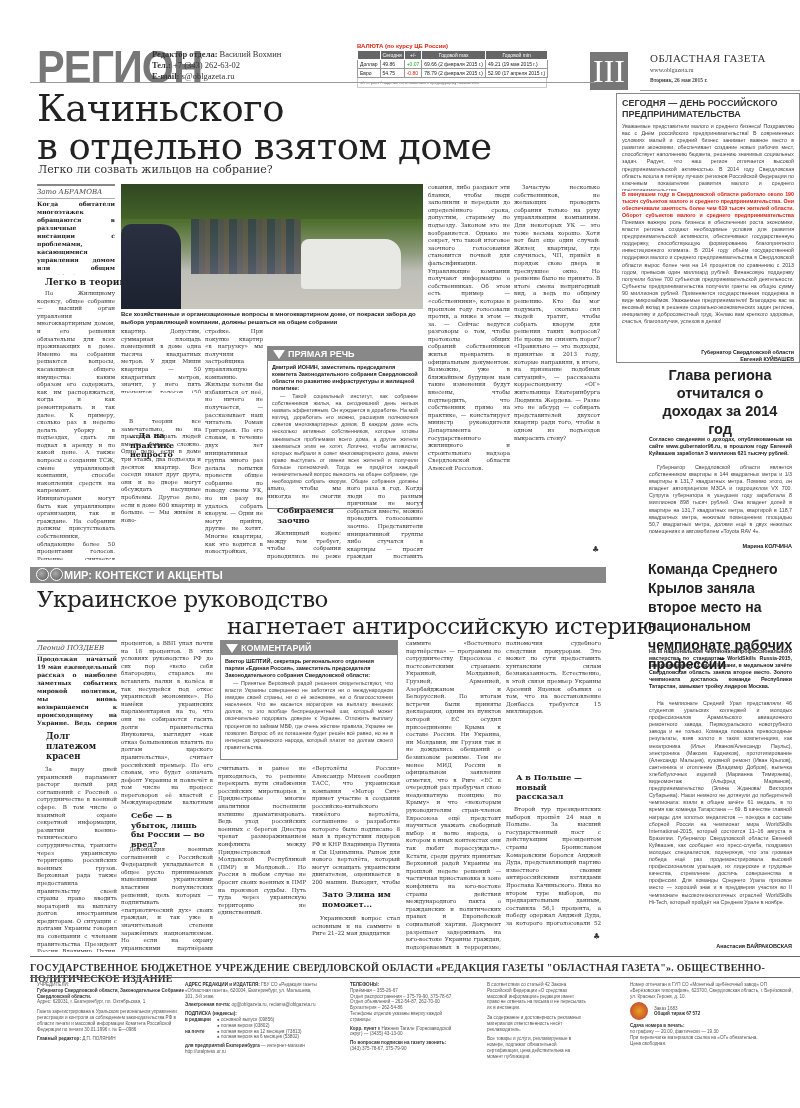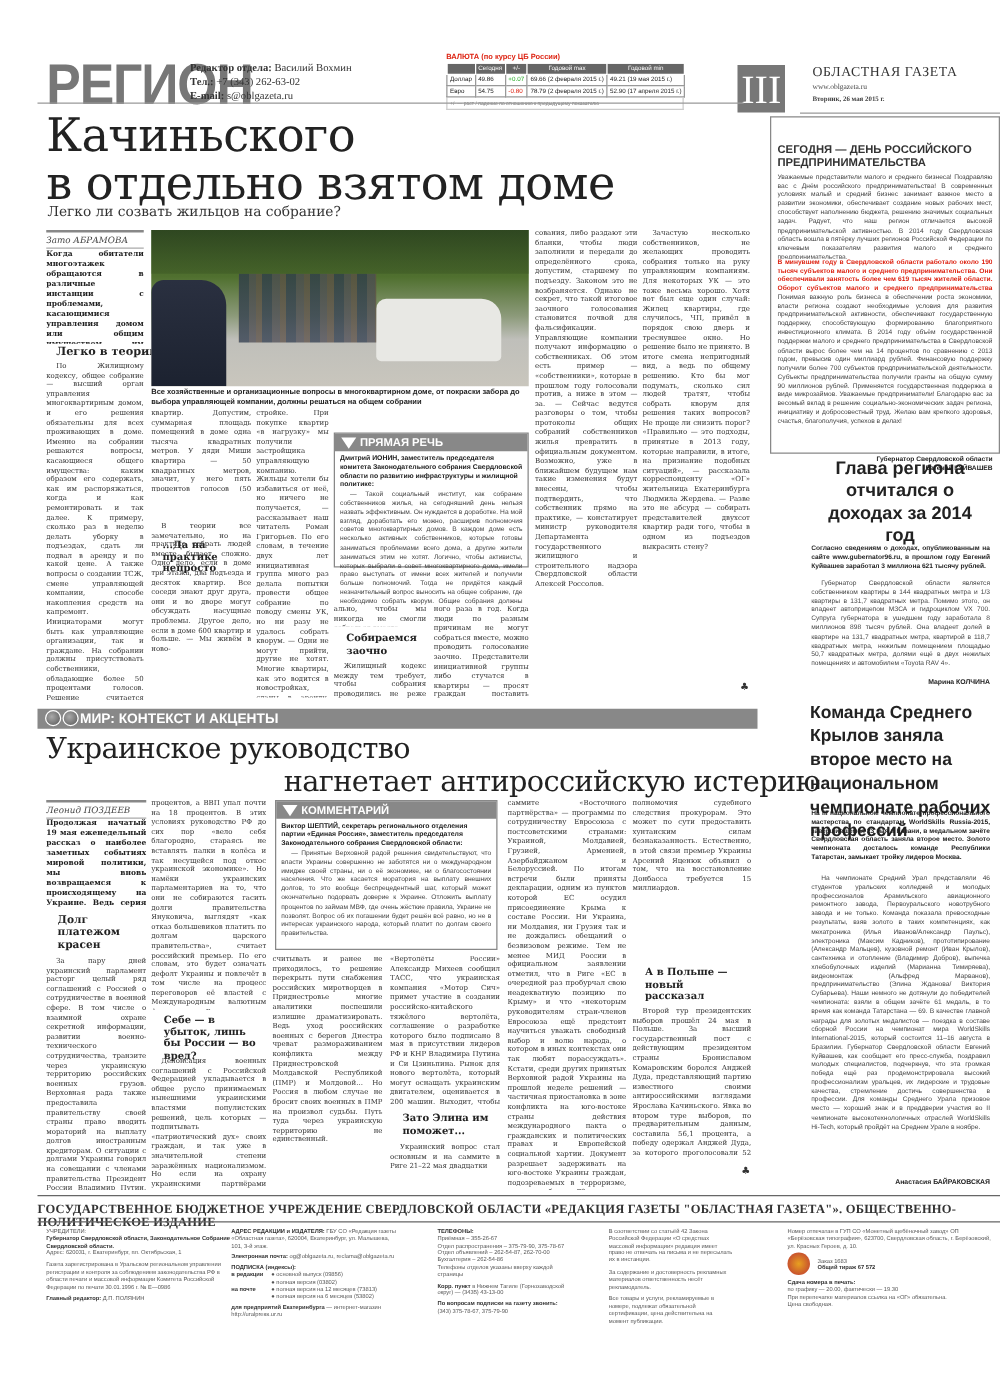--- a/index.html
+++ b/index.html
@@ -112,37 +112,37 @@
   <div style="position:absolute;left:0;top:0;width:302px;height:35px;background:linear-gradient(180deg,#253a1a,#3e5a25);opacity:0.6;"></div>
 </div>
 <div class="abs photo-caption">Все хозяйственные и организационные вопросы в многоквартирном доме, от покраски забора до выбора управляющей компании, должны решаться на общем собрании</div>
 
 <div class="abs txt" style="left:121px;top:328px;width:80px;height:65px;">квартир. Допустим, суммарная площадь помещений в доме одна тысяча квадратных метров. У дяди Миши квартира — 50 квадратных метров, значит, у него пять процентов голосов (50 умножаем на 100 и делим на 1000). Баба Клава живет в однокомнатной — 25 квадратных метров, у нее 2,5 процента голосов. Баба Клава, живущая в традиционной квартире, у неё — три процента голосов, хотя у неё в семи 15,5 процента.</div>
 <div class="abs h3" style="left:130px;top:395px;width:70px;font-size:8px;line-height:9.5px;margin-top:36px;">...Да на практике непросто</div>
 <div class="abs txt" style="left:121px;top:418px;width:80px;height:140px;text-indent:8px;">В теории все замечательно, но на практике собрать людей вместе бывает сложно. Одно дело, если в доме три этажа, два подъезда и десяток квартир. Все соседи знают друг друга, они и во дворе могут обсуждать насущные проблемы. Другое дело, если в доме 600 квартир и больше. — Мы живём в ново-</div>
 
 <div class="abs txt" style="left:205px;top:328px;width:58px;height:230px;">стройке. При покупке квартир «в нагрузку» мы получили застройщика управляющую компанию. Жильцы хотели бы избавиться от неё, но ничего не получается, — рассказывает наш читатель Роман Григорьев. По его словам, в течение двух лет инициативная группа много раз делала попытки провести общее собрание по поводу смены УК, но ни разу не удалось собрать кворум. — Одни не могут прийти, другие не хотят. Многие квартиры, как это водится в новостройках, сданы в аренду, хозяева там не появляются. Они купили жильё, чтобы вложить деньги, и им нет дела до проблем дома, — рассказал наш собеседник. — Характерно, что у нас шесть отдельных корпусов разной этажности с выходом на три разные улицы, но адрес один — улица и номер дома. Мне кажется, это сделано специ-</div>
 
-<div class="abs box" style="left:267px;top:346px;width:156px;height:108px;">
+<div class="abs box" style="left:267px;top:346px;width:156px;height:163px;">
   <div class="quote-head">ПРЯМАЯ РЕЧЬ</div>
   <div class="sans" style="font-size:5.5px;line-height:7px;font-weight:bold;padding:3px 4px 1px;color:#222;">Дмитрий ИОНИН, заместитель председателя комитета Законодательного собрания Свердловской области по развитию инфраструктуры и жилищной политике:</div>
   <div class="side-txt" style="padding:0 4px;height:92px;text-indent:8px;">— Такой социальный институт, как собрание собственников жилья, на сегодняшний день нельзя назвать эффективным. Он нуждается в доработке. На мой взгляд, доработать его можно, расширив полномочия советов многоквартирных домов. В каждом доме есть несколько активных собственников, которые готовы заниматься проблемами всего дома, а другие жители заниматься этим не хотят. Логично, чтобы активисты, которых выбрали в совет многоквартирного дома, имели право выступать от имени всех жителей и получили больше полномочий. Тогда не придётся каждый незначительный вопрос выносить на общее собрание, где необходимо собрать кворум. Общие собрания должны решать лишь глобальные вопросы, например, о смене управляющей компании и проведении капитального ремонта дома.</div>
 </div>
 
 <div class="abs txt" style="left:267px;top:485px;width:74px;height:16px;">ально, чтобы мы никогда не смогли собраться вместе.</div>
 <div class="abs h3" style="left:277px;top:506px;width:70px;font-size:8px;line-height:9.5px;">Собираемся заочно</div>
 <div class="abs txt" style="left:267px;top:530px;width:74px;height:30px;text-indent:8px;">Жилищный кодекс между тем требует, чтобы собрания проводились не реже од-</div>
 
 <div class="abs txt" style="left:347px;top:485px;width:76px;height:75px;">ного раза в год. Когда люди по разным причинам не могут собраться вместе, можно проводить голосование заочно. Представители инициативной группы либо стучатся в квартиры — просят граждан поставить галочки и расписаться в бланках для голо-</div>
 
 <div class="abs txt" style="left:428px;top:184px;width:82px;height:376px;">сования, либо раздают эти бланки, чтобы люди заполнили и передали до определённого срока, допустим, старшему по подъезду. Законом это не возбраняется. Однако не секрет, что такой итоговое заочного голосования становится почвой для фальсификации. Управляющие компании получают информацию о собственниках. Об этом есть пример — «собственники», которые в прошлом году голосовали против, а ниже в этом — за. — Сейчас ведутся разговоры о том, чтобы протоколы общих собраний собственников жилья превратить в официальным документом. Возможно, уже в ближайшем будущем нам такие изменения будут внесены, чтобы подтвердить, что собственник прямо на практике, — констатирует министр руководителя Департамента государственного жилищного и строительного надзора Свердловской области Алексей Россолов.</div>
 <div class="abs txt" style="left:514px;top:184px;width:86px;height:360px;text-indent:8px;">Зачастую несколько собственников, не желающих проводить собрания только на руку управляющим компаниям. Для некоторых УК — это тоже весьма хорошо. Хотя вот был еще один случай: Жилец квартиры, где случилось, ЧП, привёл в порядок свою дверь и треснувшее окно. Но решение было не принято. В итоге смена непригодный вид, а ведь по общему решению. Кто бы мог подумать, сколько сил людей тратят, чтобы собрать кворум для решения таких вопросов? Не проще ли снизить порог? «Правильно — это подходы, принятые в 2013 году, которые направили, в итоге, на признание подобных ситуаций», — рассказала корреспонденту «ОГ» жительница Екатеринбурга Людмила Жердева. — Разве это не абсурд — собирать представителей двухсот квартир ради того, чтобы в одном из подъездов выкрасить стену?</div>
 <div class="abs endmark" style="left:592px;top:545px;">♣</div>
 
-<div class="abs box" style="left:616px;top:93px;width:184px;height:270px;padding:20px 5px;">
+<div class="abs box" style="left:616px;top:93px;width:184px;height:270px;padding:4px 5px;">
   <div class="sidebar-head">СЕГОДНЯ — ДЕНЬ РОССИЙСКОГО ПРЕДПРИНИМАТЕЛЬСТВА</div>
   <div class="side-txt" style="margin-top:4px;height:68px;">Уважаемые представители малого и среднего бизнеса! Поздравляю вас с Днём российского предпринимательства! В современных условиях малый и средний бизнес занимает важное место в развитии экономики, обеспечивает создание новых рабочих мест, способствует наполнению бюджета, решению значимых социальных задач. Радует, что наш регион отличается высокой предпринимательской активностью. В 2014 году Свердловская область вошла в пятёрку лучших регионов Российской Федерации по ключевым показателям развития малого и среднего предпринимательства.</div>
   <div class="side-txt red" style="height:28px;">В минувшем году в Свердловской области работало около 190 тысяч субъектов малого и среднего предпринимательства. Они обеспечивали занятость более чем 619 тысяч жителей области. Оборот субъектов малого и среднего предпринимательства составил 599.8 миллиарда рублей.</div>
   <div class="side-txt" style="height:130px;">Понимая важную роль бизнеса в обеспечении роста экономики, власти региона создают необходимые условия для развития предпринимательской активности, обеспечивают государственную поддержку, способствующую формированию благоприятного инвестиционного климата. В 2014 году объём государственной поддержки малого и среднего предпринимательства в Свердловской области вырос более чем на 14 процентов по сравнению с 2013 годом, превысив один миллиард рублей. Финансовую поддержку получили более 700 субъектов предпринимательской деятельности. Субъекты предпринимательства получили гранты на общую сумму 90 миллионов рублей. Применяется государственная поддержка в виде микрозаймов. Уважаемые предприниматели! Благодарю вас за весомый вклад в решение социально-экономических задач региона, инициативу и добросовестный труд. Желаю вам крепкого здоровья, счастья, благополучия, успехов в делах!</div>
   <div class="sans" style="text-align:right;font-size:5.3px;font-weight:bold;line-height:7px;">
     <div>Губернатор Свердловской области</div>
     <div>Евгений КУЙВАШЕВ</div>
   </div>
 </div>
 

